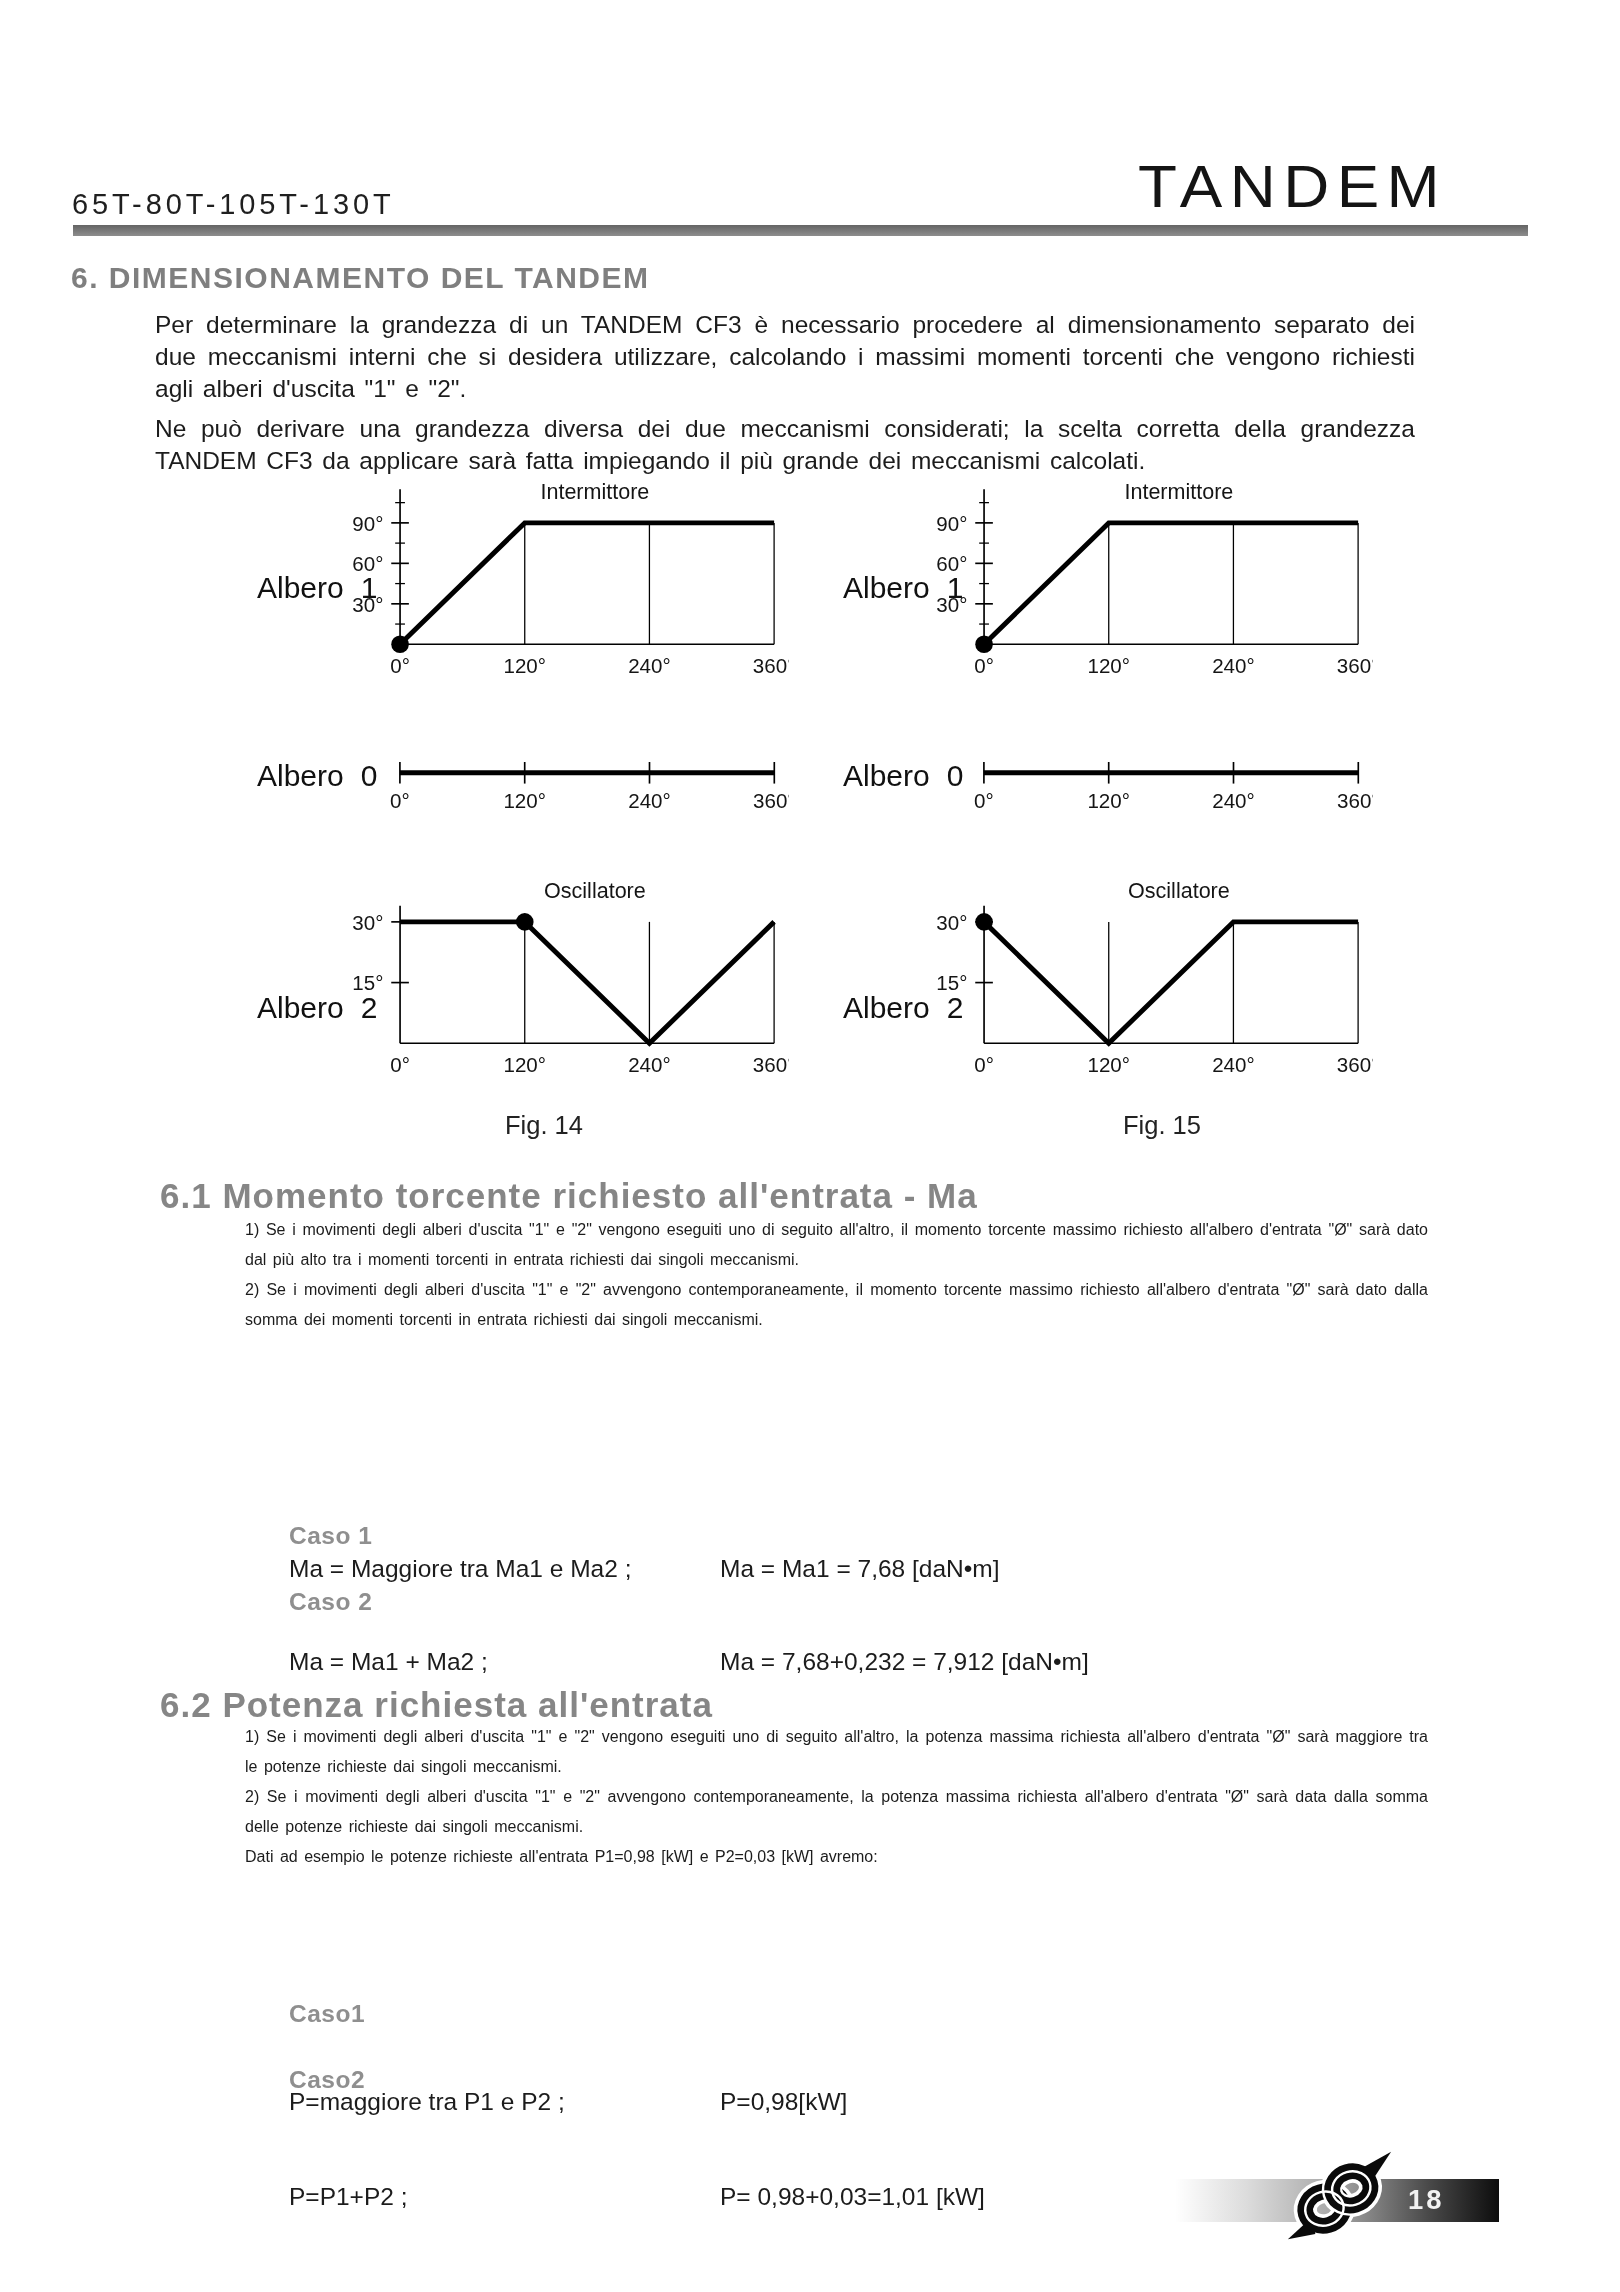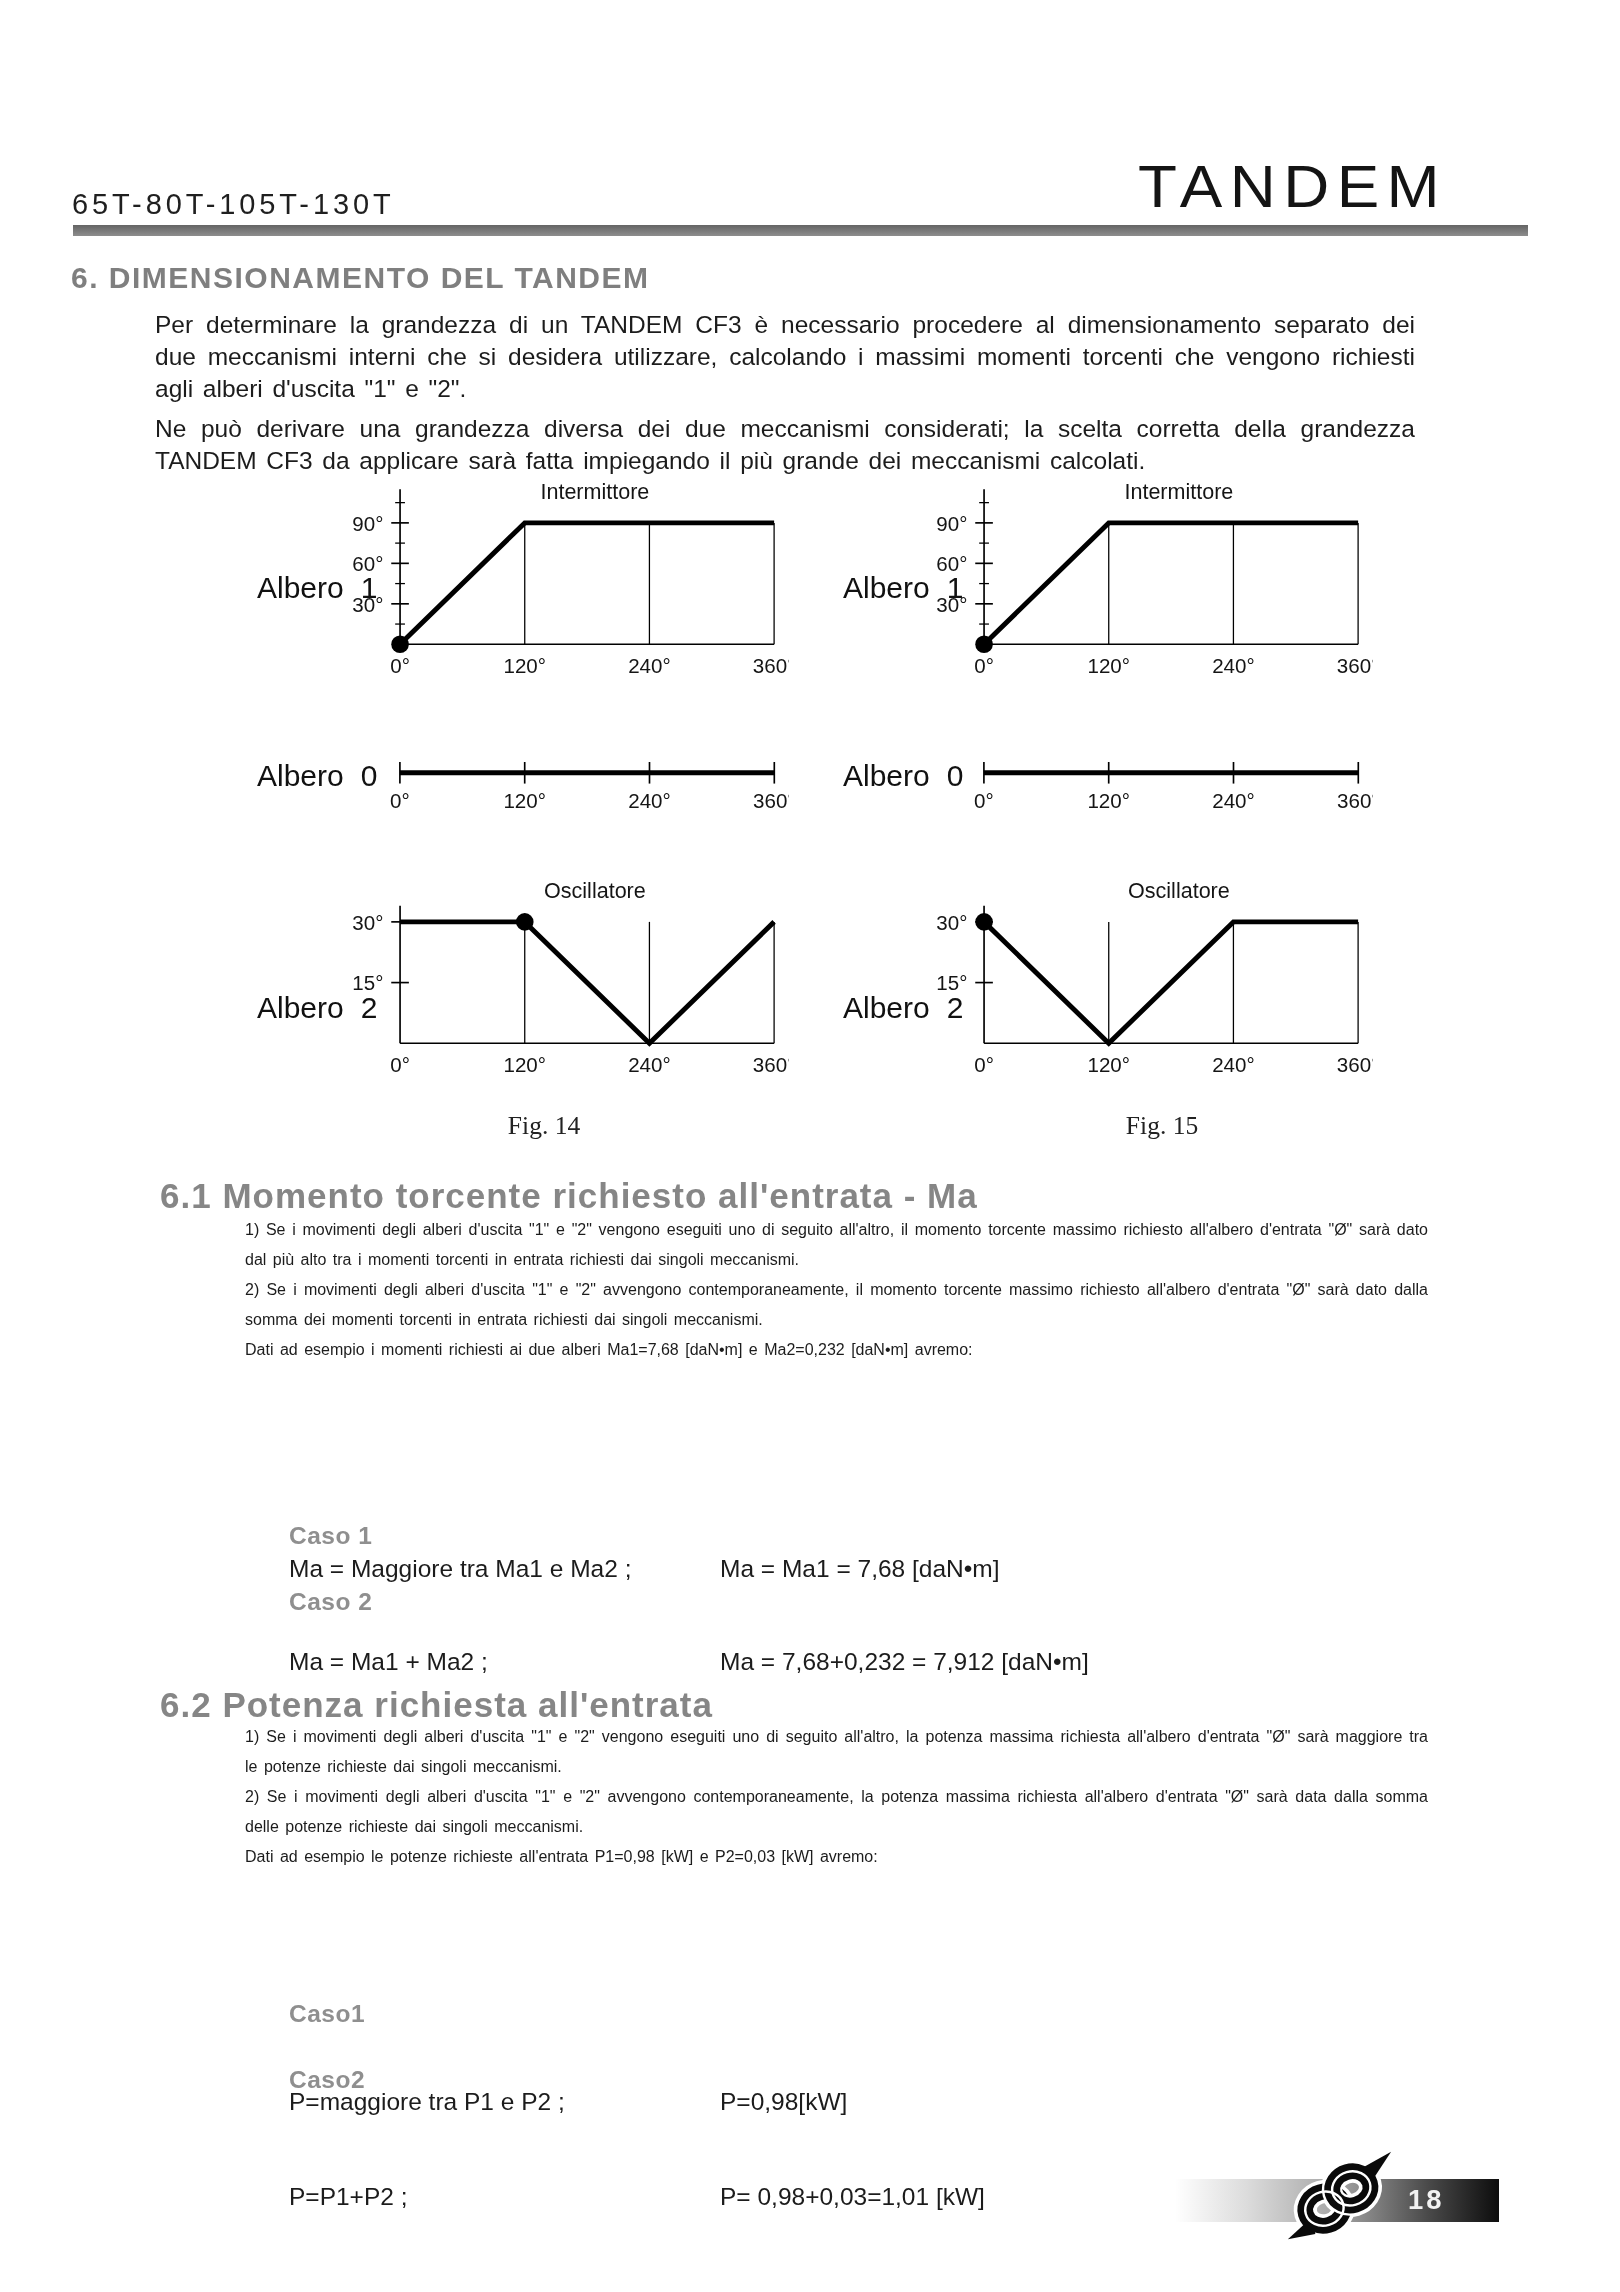--- a/index.html
+++ b/index.html
@@ -24,21 +24,21 @@
 
   .body-block{width:1183px;font-size:16px;line-height:30px;text-align:justify;word-spacing:2px;}
   .body-block p{margin:0;}
   .mt1{margin-top:20.6px;} .mt2{margin-top:41px;} .mt3{margin-top:22.5px;} .mt4{margin-top:39px;}
 
   .case-label{font-size:24.5px;font-weight:bold;color:#8f8f8f;letter-spacing:0.5px;white-space:nowrap;}
   .case-row{font-size:24.5px;position:relative;white-space:nowrap;}
   .case-row .result{position:absolute;left:431px;top:0;}
 
   .row-label{font-size:30px;word-spacing:8.8px;color:#111;white-space:nowrap;}
-  .fig-caption{font-size:25.5px;color:#222;width:118px;text-align:center;font-family:Liberation Serif, serif;}
+  .fig-caption{font-size:25.5px;color:#222;width:118px;text-align:center;}
 
   .chart{position:absolute;}
 
   .footer-bar{left:1175px;top:2179px;width:324px;height:43px;
       background:linear-gradient(to right,#ffffff 0%,#dcdcdc 22%,#a5a5a5 50%,#4a4a4a 78%,#0d0d0d 100%);}
   .page-num{left:1408px;top:2184px;font-size:27.4px;font-weight:bold;color:#f2f2f2;letter-spacing:2.9px;}
   .footer-logo{left:1274px;top:2150px;width:133px;height:98px;}
 </style>
 </head>
 <body>
@@ -169,21 +169,20 @@
   <div class="abs row-label" style="left:843px;top:759px">Albero 0</div>
   <div class="abs row-label" style="left:843px;top:991px">Albero 2</div>
 
   <div class="abs fig-caption" style="left:485px;top:1111px">Fig. 14</div>
   <div class="abs fig-caption" style="left:1103px;top:1111px">Fig. 15</div>
 
   <div class="abs h-sub" style="left:160px;top:1176px">6.1 Momento torcente richiesto all'entrata - Ma</div>
   <div class="abs body-block" style="left:245px;top:1215px">
     <p>1) Se i movimenti degli alberi d'uscita "1" e "2" vengono eseguiti uno di seguito all'altro, il momento torcente massimo richiesto all'albero d'entrata "Ø" sarà dato dal più alto tra i momenti torcenti in entrata richiesti dai singoli meccanismi.</p>
     <p class="mt1">2) Se i movimenti degli alberi d'uscita "1" e "2" avvengono contemporaneamente, il momento torcente massimo richiesto all'albero d'entrata "Ø" sarà dato dalla somma dei momenti torcenti in entrata richiesti dai singoli meccanismi.</p>
-    <p class="mt2">Dati ad esempio i momenti richiesti ai due alberi Ma1=7,68 [daN•m] e Ma2=0,232 [daN•m] avremo:</p>
   </div>
   <div class="abs case-label" style="left:289px;top:1522px">Caso 1</div>
   <div class="abs case-row" style="left:289px;top:1555px">
     <span>Ma = Maggiore tra Ma1 e Ma2 ;</span>
     <span class="result">Ma = Ma1 = 7,68 [daN•m]</span>
   </div>
   <div class="abs case-label" style="left:289px;top:1588px">Caso 2</div>
   <div class="abs case-row" style="left:289px;top:1620px">
     <span>Ma = Ma1 + Ma2 ;</span>
     <span class="result">Ma = 7,68+0,232 = 7,912 [daN•m]</span>

